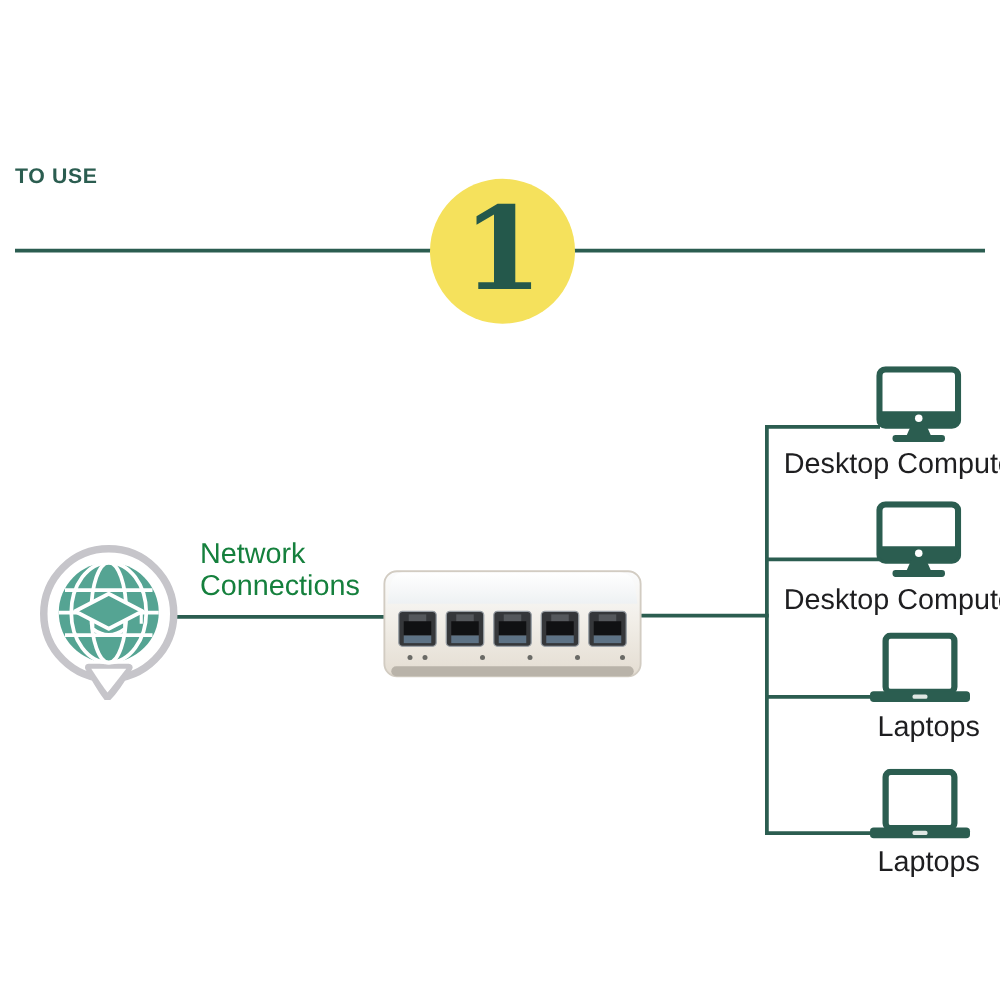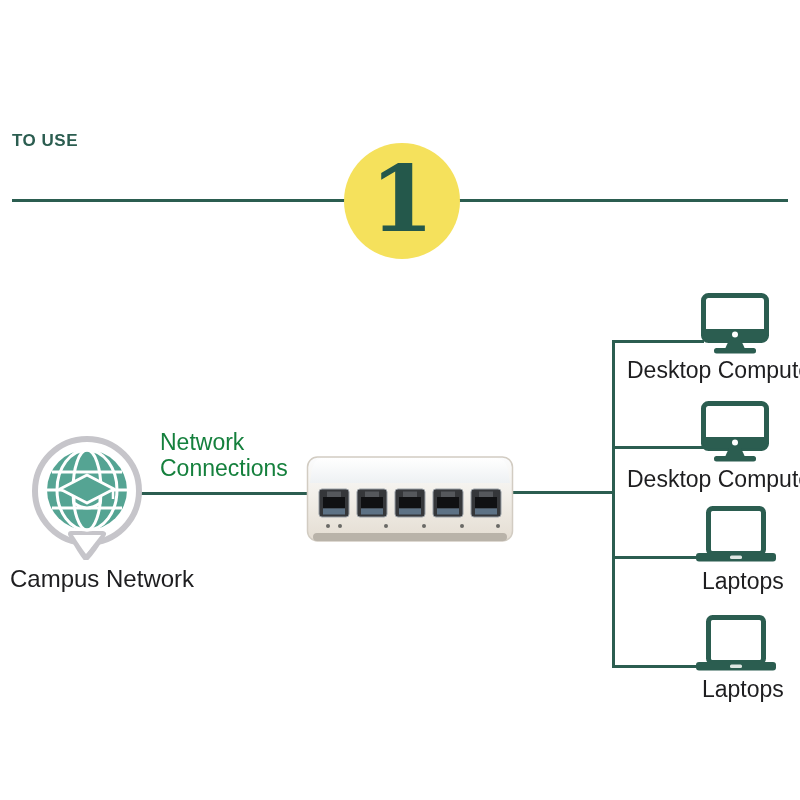--- a/index.html
+++ b/index.html
@@ -106,21 +106,20 @@
       <ellipse cx="57" cy="56" rx="30" ry="40" fill="none" stroke="#ffffff" stroke-width="3"></ellipse>
       <line x1="22" y1="38" x2="92" y2="38" stroke="#ffffff" stroke-width="3"></line>
       <line x1="17" y1="56" x2="97" y2="56" stroke="#ffffff" stroke-width="3"></line>
       <line x1="22" y1="74" x2="92" y2="74" stroke="#ffffff" stroke-width="3"></line>
 
       <path d="M44,58 v11 q13,10 26,0 v-11 Z" fill="#55a493" stroke="#ffffff" stroke-width="3" stroke-linejoin="round"></path>
       <path d="M57,41 L84,55 L57,69 L30,55 Z" fill="#55a493" stroke="#ffffff" stroke-width="3" stroke-linejoin="round"></path>
       <line x1="83" y1="56" x2="83" y2="65" stroke="#ffffff" stroke-width="2.5"></line>
     </svg>
   </div>
-  <div class="abs campus-label">Campus Network</div>
   <div class="abs connection-label">Network
 Connections</div>
 
   <div class="abs switch">
     <svg width="208" height="94" viewBox="0 0 208 94">
       <defs>
         <linearGradient id="bodyGrad" x1="0" y1="0" x2="0" y2="1">
           <stop offset="0" stop-color="#fbfcfd"></stop>
           <stop offset="0.45" stop-color="#f2efe9"></stop>
           <stop offset="1" stop-color="#e4ddd2"></stop>

